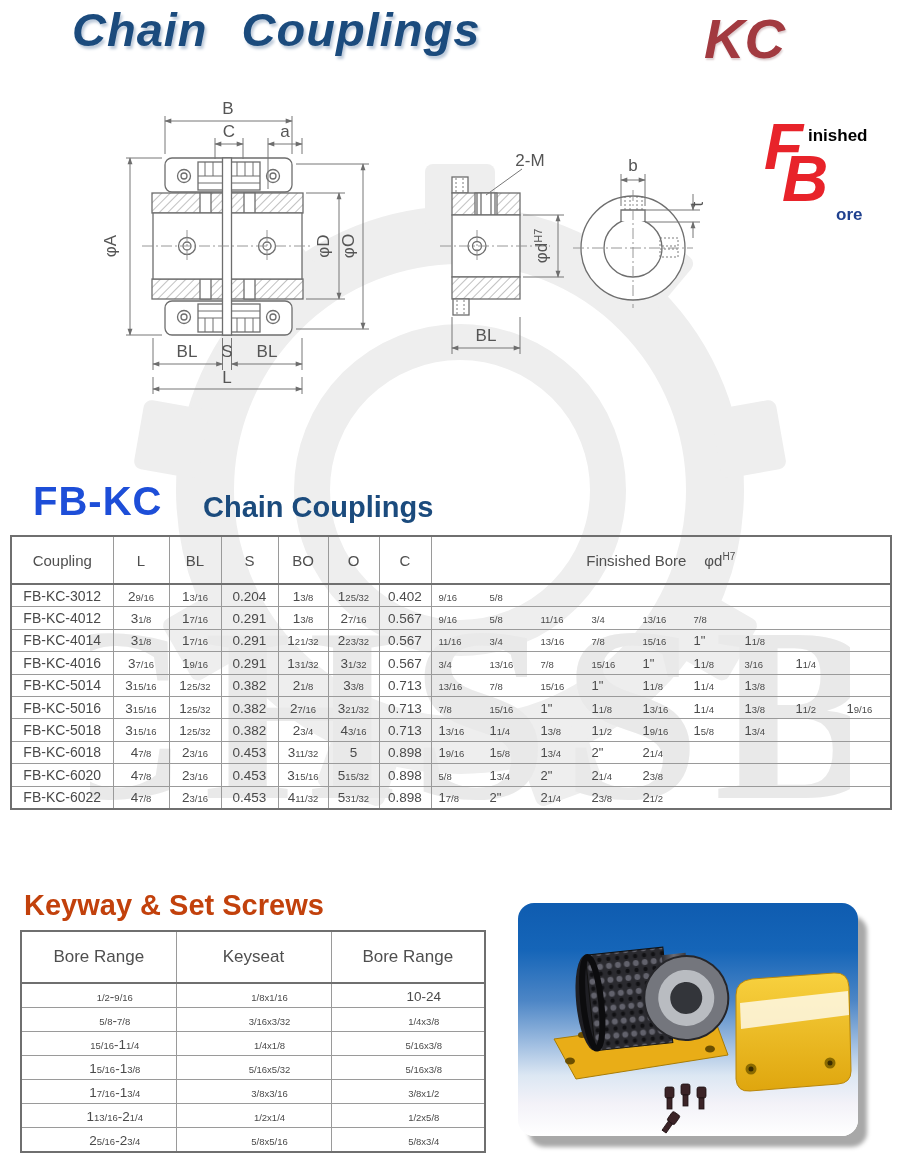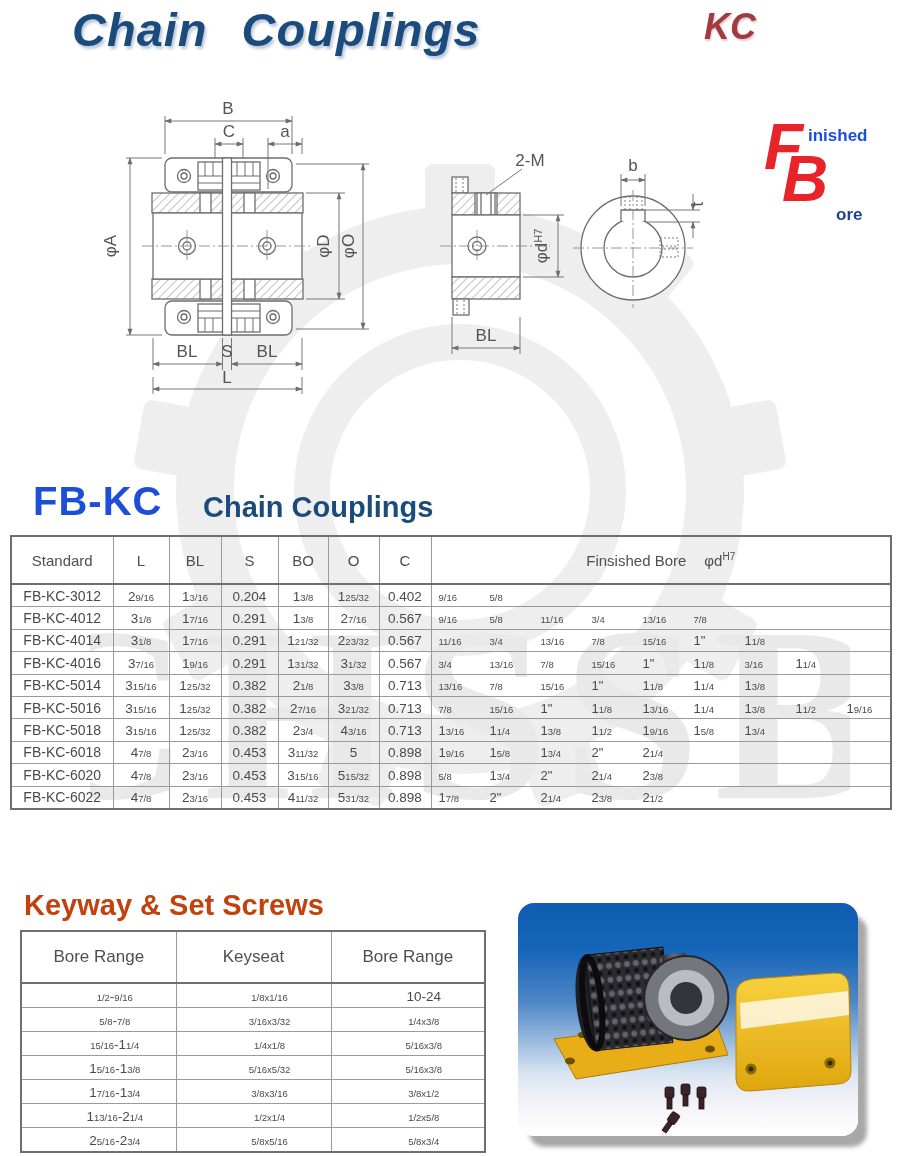--- a/index.html
+++ b/index.html
@@ -4,36 +4,36 @@
 <style>
   html,body{margin:0;padding:0;background:#fff;}
   #page{position:relative;width:900px;height:1156px;background:#fff;overflow:hidden;
         font-family:"Liberation Sans",sans-serif;}
   #page > *{position:absolute;z-index:1;}
   .wm{z-index:0;}
 
   
   .page-title{left:72px;top:2px;font-style:italic;font-weight:bold;font-size:47px;
     color:#1b4b7d;letter-spacing:1px;word-spacing:20px;text-shadow:2px 3px 3px #bcc9d9;}
-  .kc-badge{left:704px;top:6px;font-style:italic;font-weight:bold;font-size:36px;
+  .kc-badge{left:704px;top:6px;font-style:italic;font-weight:bold;font-size:56px;
     color:#a23a40;text-shadow:1px 2px 2px #dccdcf;}
 
   .sec-code{left:33px;top:479px;font-weight:bold;font-size:40px;color:#1d4ed8;letter-spacing:1px;}
   .sec-title{left:203px;top:491px;font-weight:bold;font-size:29px;color:#1b4b7d;}
   .sec-std{right:8px;top:492px;display:flex;align-items:baseline;gap:8px;}
   .sec-std .nspt{font-weight:bold;font-size:27px;color:#9e2c33;}
   .sec-std .std{font-weight:bold;font-size:20px;color:#9e2c33;}
 
   .kw-title{left:24px;top:889px;font-weight:bold;font-size:29px;color:#c2410c;}
 
   
   .fb-logo{left:752px;top:106px;width:145px;height:112px;}
   .fb-logo span{position:absolute;font-weight:bold;}
   .fb-f{left:12px;top:4px;font-size:64px;font-style:italic;color:#e8232a;}
-  .fb-finished{left:56px;top:20px;font-size:17px;color:#1d4ed8;}
+  .fb-finished{left:56px;top:20px;font-size:17px;color:#000000;}
   .fb-b{left:30px;top:36px;font-size:64px;font-style:italic;color:#e8232a;}
   .fb-ore{left:84px;top:99px;font-size:17px;color:#20418f;}
 
   
   .main-table{left:10px;top:535px;width:880px;}
   .kw-table{left:20px;top:930px;width:464px;}
   table{width:100%;border-collapse:collapse;table-layout:fixed;background:transparent;}
   table{border:2px solid #6f6f6f;}
   th,td{border:1px solid #9a9a9a;padding:0;text-align:center;color:#4a4a4a;}
   thead th{font-weight:normal;color:#4f4f4f;border-bottom:2.5px solid #6f6f6f;}
@@ -286,21 +286,21 @@
           <col style="width:56px">
           <col style="width:52px">
         <col style="width:57px">
           <col style="width:50px">
           <col style="width:51px">
         <col style="width:52px">
           <col style="width:460px">
       </colgroup>
       <thead>
         <tr>
-          <th>Standard</th>
+          <th>Coupling</th>
           <th>L</th>
           <th>BL</th>
           <th>S</th>
           <th>BO</th>
           <th>O</th>
           <th>C</th>
           <th>
             <span>Finsished Bore</span><span class="phid"><i>φd</i><sup>H7</sup></span>
           </th>
         </tr>

